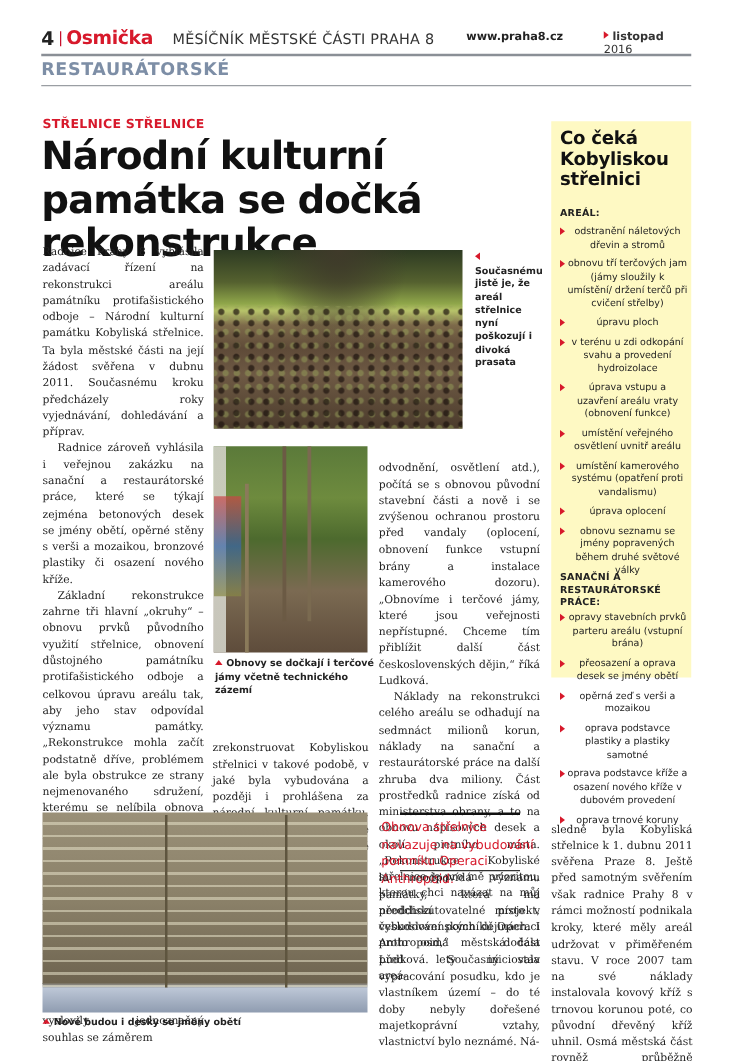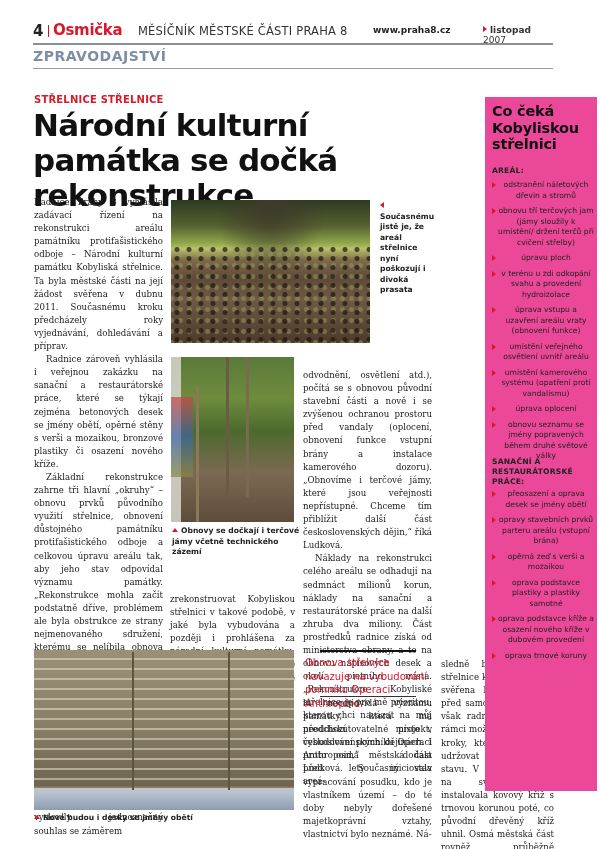--- a/index.html
+++ b/index.html
@@ -60,40 +60,40 @@
   .plaque-panel { position: absolute; top: 2px; height: 138px; border-right: 2px solid #5e553f;
     background-image: repeating-linear-gradient(180deg, transparent 0 6px, rgba(230,225,200,0.55) 6px 8px, transparent 8px 10px); }
   .cap-plaque { left: 34px; top: 813px; width: 260px; font: bold 7.6px "DejaVu Sans", sans-serif; color: #222; }
 
   
   .pq-rule-top { left: 320px; top: 650px; width: 96px; height: 2px; background: #111; }
   .pullquote { left: 305px; top: 656px; width: 126px; font: 10px "DejaVu Sans", sans-serif; line-height: 13.5px; color: #d7192b; text-align: left; }
   .pq-rule-bot { left: 320px; top: 696px; width: 96px; height: 1px; background: #333; }
 
   
-  .sidebar { left: 441px; top: 97px; width: 112px; height: 694px; background: #ec4899; margin-left: 44px; }
+  .sidebar { left: 441px; top: 97px; width: 112px; height: 445px; background: #fef9c3; }
   .sb-title { position: absolute; left: 7px; top: 6px; width: 100px; font: bold 14.5px "DejaVu Sans", sans-serif; line-height: 16.5px; color: #111; letter-spacing: -0.2px; }
   .sb-sub { position: absolute; left: 7px; font: bold 7.6px "DejaVu Sans", sans-serif; line-height: 10px; color: #222; letter-spacing: 0.2px; }
   .sb-list { position: absolute; left: 7px; width: 102px; margin: 0; padding: 0; list-style: none; text-align: center; }
   .sb-list li { position: relative; padding-left: 6px; font: 7.6px "DejaVu Sans", sans-serif; line-height: 10.5px; color: #222; margin-bottom: 5px; }
   .sb-list li .bullet { position: absolute; left: 0; top: 2px; width: 0; height: 0; border-top: 3px solid transparent; border-bottom: 3px solid transparent; border-left: 4px solid #d7192b; }
 </style>
 </head>
 <body>
 
 <div class="abs hdr">
   <span class="abs hdr-num">4</span>
   <span class="abs hdr-sep"></span>
   <span class="abs hdr-brand">Osmička</span>
   <span class="abs hdr-sub">MĚSÍČNÍK MĚSTSKÉ ČÁSTI PRAHA 8</span>
   <span class="abs hdr-url">www.praha8.cz</span>
-  <span class="abs hdr-date"><span class="hdr-tri"></span><b>listopad</b> <span>2007</span></span>
+  <span class="abs hdr-date"><span class="hdr-tri"></span><b>listopad</b> <span>2016</span></span>
 </div>
 <div class="abs rule1"></div>
-<div class="abs section">ZPRAVODAJSTVÍ</div>
+<div class="abs section">RESTAURÁTORSKÉ</div>
 <div class="abs rule2"></div>
 
 <div class="abs kicker">STŘELNICE STŘELNICE</div>
 <h1 class="abs headline" style="margin:0">Národní kulturní památka se dočká rekonstrukce</h1>
 
 <div class="abs col col1">
   <p>Radnice Prahy 8 vyhlásila zadávací řízení na rekonstrukci areálu památníku protifašistického odboje – Národní kulturní památku Kobyliská střelnice. Ta byla městské části na její žádost svěřena v dubnu 2011. Současnému kroku předcházely roky vyjednávání, dohledávání a příprav.</p>
   <p>Radnice zároveň vyhlásila i veřejnou zakázku na sanační a restaurátorské práce, které se týkají zejména betonových desek se jmény obětí, opěrné stěny s verši a mozaikou, bronzové plastiky či osazení nového kříže.</p>
   <p>Základní rekonstrukce zahrne tři hlavní „okruhy“ – obnovu prvků původního využití střelnice, obnovení důstojného památníku protifašistického odboje a celkovou úpravu areálu tak, aby jeho stav odpovídal významu památky. „Rekonstrukce mohla začít podstatně dříve, problémem ale byla obstrukce ze strany nejmenovaného sdružení, kterému se nelíbila obnova do původní podoby. Nicméně projekt striktně dodržuje zachování historické památky tak, jak to požadují odborníci z Národního památkového ústavu Praha a pracovníci odboru památkové péče pražského magistrátu,“ uvedla zástupkyně starosty Vladimíra Ludková.</p>
   <p>Obě zmíněné organizace vyslovily jednoznačný souhlas se záměrem</p>
@@ -142,20 +142,20 @@
     <li><span class="bullet"></span><span>úpravu ploch</span></li>
     <li><span class="bullet"></span><span>v terénu u zdi odkopání svahu a provedení hydroizolace</span></li>
     <li><span class="bullet"></span><span>úprava vstupu a uzavření areálu vraty (obnovení funkce)</span></li>
     <li><span class="bullet"></span><span>umístění veřejného osvětlení uvnitř areálu</span></li>
     <li><span class="bullet"></span><span>umístění kamerového systému (opatření proti vandalismu)</span></li>
     <li><span class="bullet"></span><span>úprava oplocení</span></li>
     <li><span class="bullet"></span><span>obnovu seznamu se jmény popravených během druhé světové války</span></li>
   </ul>
   <div class="sb-sub" style="top:360px;width:100px">SANAČNÍ A RESTAURÁTORSKÉ PRÁCE:</div>
   <ul class="sb-list" style="top:392px">
+    <li><span class="bullet"></span><span>opravy stavebních prvků parteru areálu (vstupní brána)</span></li>
     <li><span class="bullet"></span><span>přeosazení a oprava desek se jmény obětí</span></li>
-    <li><span class="bullet"></span><span>opravy stavebních prvků parteru areálu (vstupní brána)</span></li>
     <li><span class="bullet"></span><span>opěrná zeď s verši a mozaikou</span></li>
     <li><span class="bullet"></span><span>oprava podstavce plastiky a plastiky samotné</span></li>
     <li><span class="bullet"></span><span>oprava podstavce kříže a osazení nového kříže v dubovém provedení</span></li>
     <li><span class="bullet"></span><span>oprava trnové koruny</span></li>
   </ul>
 </div>
 
 </body></html>

